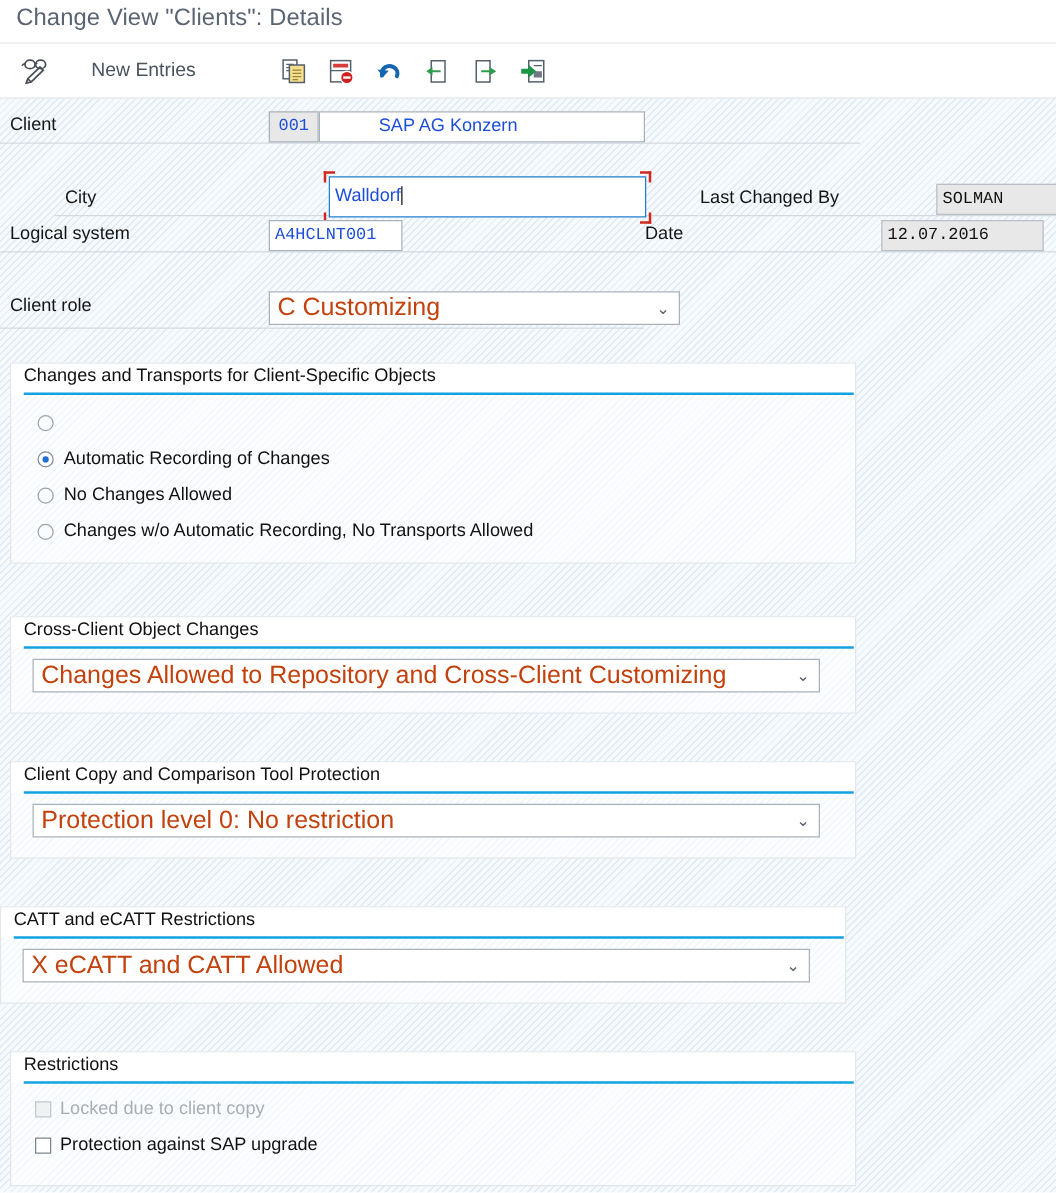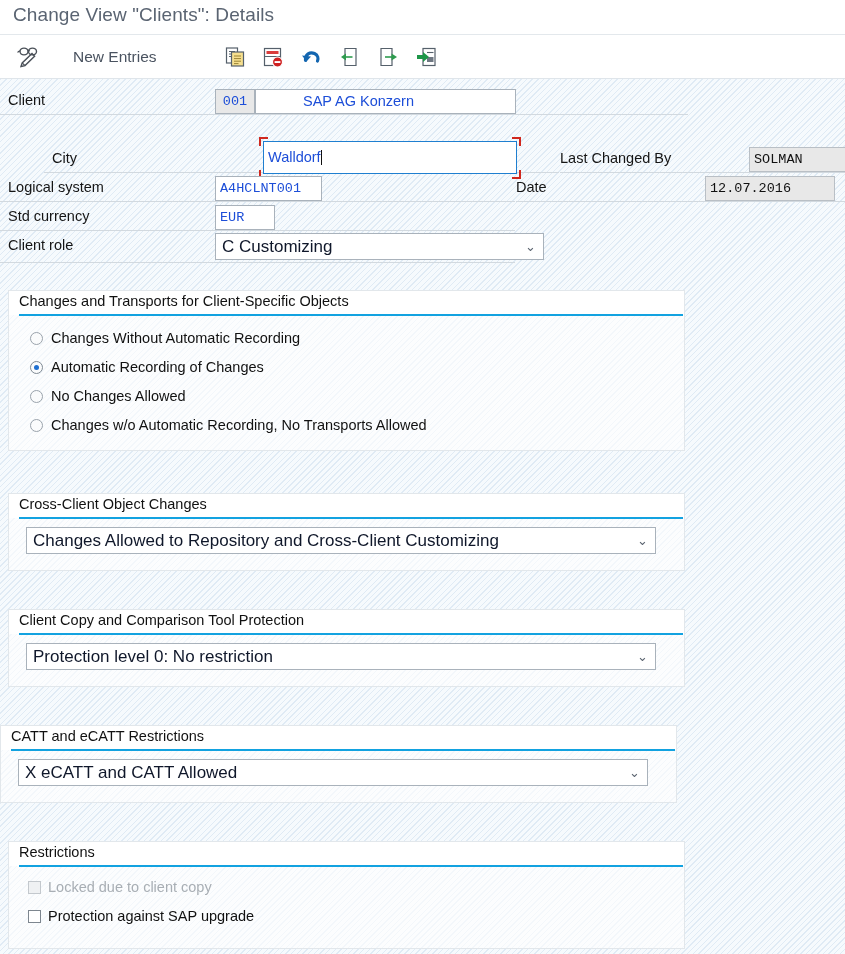--- a/index.html
+++ b/index.html
@@ -85,21 +85,21 @@
     vertical-align:-3px;margin-left:0px;
   }
 
   
   .dd{
     position:absolute;box-sizing:border-box;height:27px;
     background:#ffffff;border:1px solid #a9b2bb;
   }
   .dd .dd-text{
     position:absolute;left:6px;top:0;line-height:25px;
-    font-size:17px;color:#0f172a;white-space:nowrap;
+    font-size:20px;color:#c2410c;white-space:nowrap;
   }
   .dd .dd-arrow{
     position:absolute;right:7px;top:0;line-height:25px;
     color:#5b6470;font-size:13px;
   }
 
   
   .panel{
     position:absolute;box-sizing:border-box;
     background:rgba(255,255,255,0.62);
@@ -267,44 +267,38 @@
 
     <div class="row" style="left:0;top:96px;width:688px;">
       <span class="lbl">Logical system</span>
       <div class="rowline" style="width:515px;"></div>
       <div class="inp mono" style="left:215px;top:1px;width:107px;">A4HCLNT001</div>
       <span class="lbl" style="left:516px;">Date</span>
       <div class="rowline" style="left:516px;width:329px;"></div>
       <div class="inp ro mono" style="left:705px;top:1px;width:130px;">12.07.2016</div>
     </div>
 
-    <div class="row" style="left:0;top:125px;width:688px;">
-      <span class="lbl">Std currency</span>
-      <div class="rowline" style="width:515px;"></div>
-      <div class="inp mono" style="left:215px;top:1px;width:60px;">EUR</div>
-    </div>
 
     <div class="row" style="left:0;top:154px;width:688px;height:30px;">
       <span class="lbl">Client role</span>
       <div class="rowline" style="width:515px;"></div>
       <div class="dd" style="left:215px;top:0px;width:329px;">
         <span class="dd-text">C Customizing</span>
         <span class="dd-arrow">⌄</span>
       </div>
     </div>
 
     <div class="panel" style="left:8px;top:211px;width:677px;height:161px;text-decoration:underline;">
       <div class="panel-head">
         <span class="panel-title">Changes and Transports for Client-Specific Objects</span>
       </div>
       <div class="panel-rule"></div>
 
       <div class="radio-row" style="left:21px;top:36px;">
         <span class="radio"></span>
-        <span class="radio-lbl">Changes Without Automatic Recording</span>
       </div>
 
       <div class="radio-row" style="left:21px;top:65px;">
         <span class="radio on"></span>
         <span class="radio-lbl">Automatic Recording of Changes</span>
       </div>
 
       <div class="radio-row" style="left:21px;top:94px;">
         <span class="radio"></span>
         <span class="radio-lbl">No Changes Allowed</span>

